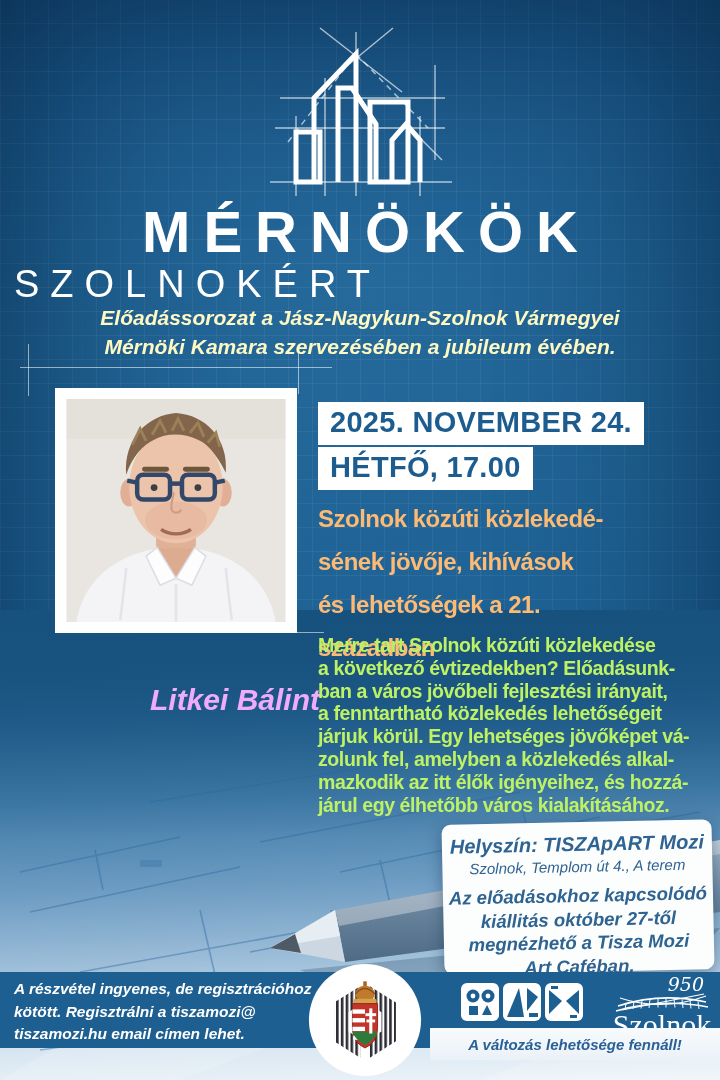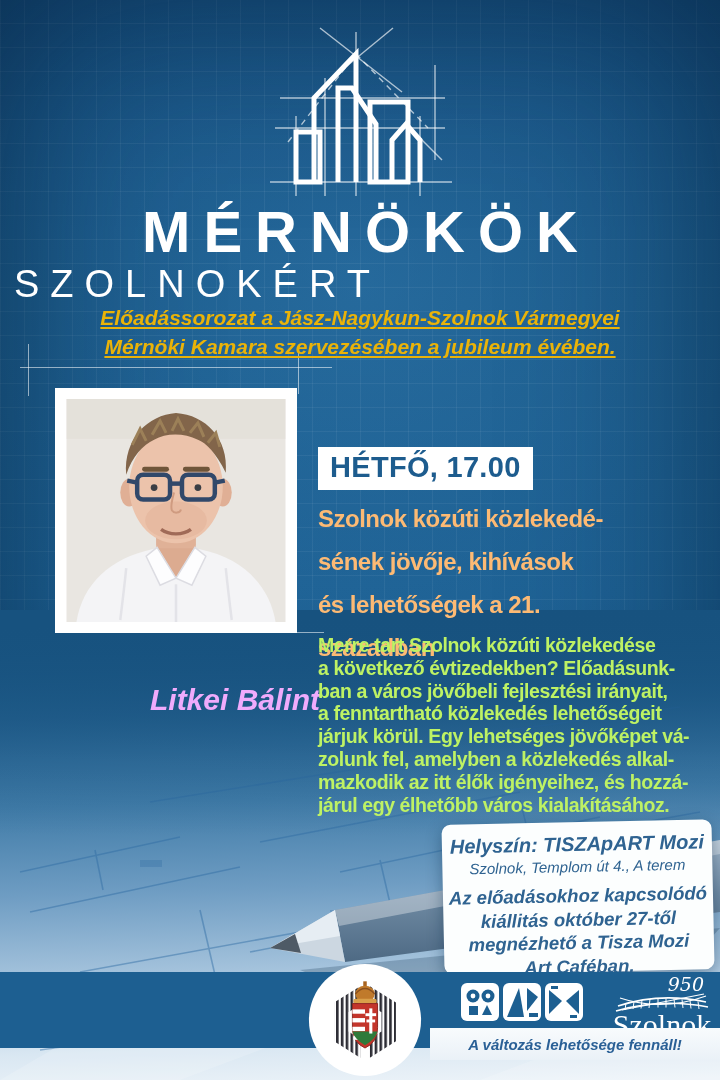--- a/index.html
+++ b/index.html
@@ -15,21 +15,21 @@
       repeating-linear-gradient(90deg, rgba(255,255,255,.055) 0 1px, transparent 1px 24px);}
   .bg::after{content:"";position:absolute;inset:0;box-shadow:inset 0 0 190px rgba(3,26,50,.6);}
 
   .logo-svg{position:absolute;left:230px;top:20px;width:260px;height:185px;z-index:3;}
 
   .brand-title{position:absolute;top:198px;left:0;width:720px;text-align:center;z-index:3;
     color:#fff;font-size:58px;font-weight:bold;letter-spacing:13px;padding-left:13px;box-sizing:border-box;}
   .brand-subtitle{position:absolute;top:263px;left:0;width:720px;text-align:left;z-index:3;
     color:#fff;font-size:38px;font-weight:normal;letter-spacing:11px;padding-left:14px;box-sizing:border-box;}
   .series{position:absolute;top:303px;left:0;width:720px;text-align:center;z-index:3;
-    color:#eab308;font-size:21px;line-height:29px;font-weight:bold;font-style:italic;text-decoration:underline;}
+    color:#fef9c3;font-size:21px;line-height:29px;font-weight:bold;font-style:italic;}
 
   .photo-frame{position:absolute;left:55px;top:388px;width:242px;height:245px;background:#fff;
     box-sizing:border-box;padding:11px;z-index:3;}
   .photo-frame svg{display:block;width:100%;height:100%;}
   .speaker-name{position:absolute;left:90px;top:641px;width:230px;text-align:right;z-index:3;
     color:#f0abfc;font-size:30px;font-weight:bold;font-style:italic;margin-top:42px;}
 
   .date-box{position:absolute;background:#fff;color:#1d5c8e;font-weight:bold;font-size:29px;
     padding:4px 12px 6px;z-index:3;letter-spacing:.3px;}
   .date-1{left:318px;top:402px;}
@@ -201,20 +201,21 @@
       <path d="M95,131 C103,137 117,137 125,131" stroke="#a06a57" stroke-width="3.4" fill="none"></path>
       <path d="M10,224 C16,186 44,160 86,151 L134,151 C178,160 204,188 210,224 Z" fill="#f4f4f6"></path>
       <path d="M92,150 L110,180 L128,150 Z" fill="#dcab90"></path>
       <path d="M91,149 L110,180 L94,187 L80,158 Z" fill="#fdfdfe" stroke="#dcdce2" stroke-width="1.5"></path>
       <path d="M129,149 L110,180 L126,187 L140,158 Z" fill="#fdfdfe" stroke="#dcdce2" stroke-width="1.5"></path>
       <path d="M60,170 C58,190 56,206 54,222 M160,170 C162,190 164,206 166,222 M110,186 V224" stroke="#e3e3e8" stroke-width="2.5" fill="none"></path>
     </svg>
   </div>
   <div class="speaker-name">Litkei Bálint</div>
 
+  <div class="date-box date-1">2025. NOVEMBER 24.</div>
   <div class="date-box date-2">HÉTFŐ, 17.00</div>
 
   <div class="event-title">
     <div>Szolnok közúti közlekedé-</div>
     <div>sének jövője, kihívások</div>
     <div>és lehetőségek a 21.</div>
     <div>században</div>
   </div>
 
   <div class="event-desc">
@@ -234,20 +235,25 @@
     <div class="venue-note">
       <div>Az előadásokhoz kapcsolódó</div>
       <div>kiállitás október 27-től</div>
       <div>megnézhető a Tisza Mozi</div>
       <div>Art Caféban.</div>
     </div>
   </div>
 
   <div class="bottom-bar"></div>
 
+  <div class="reg">
+    <div>A részvétel ingyenes, de regisztrációhoz</div>
+    <div>kötött. Regisztrálni a tiszamozi@</div>
+    <div>tiszamozi.hu email címen lehet.</div>
+  </div>
 
   <svg class="chamber-circle" viewBox="0 0 120 120">
     <defs>
       <pattern id="cb" width="5" height="6" patternUnits="userSpaceOnUse">
         <rect width="5" height="6" fill="#fff"></rect>
           <rect width="2.7" height="6" fill="#2c2c34"></rect>
       </pattern>
     </defs>
     <circle cx="60" cy="60" r="58" fill="#fff"></circle>
     <polygon points="28,42 55,25 55,44 43,52 43,72 55,80 55,99 28,82" fill="url(#cb)"></polygon>

